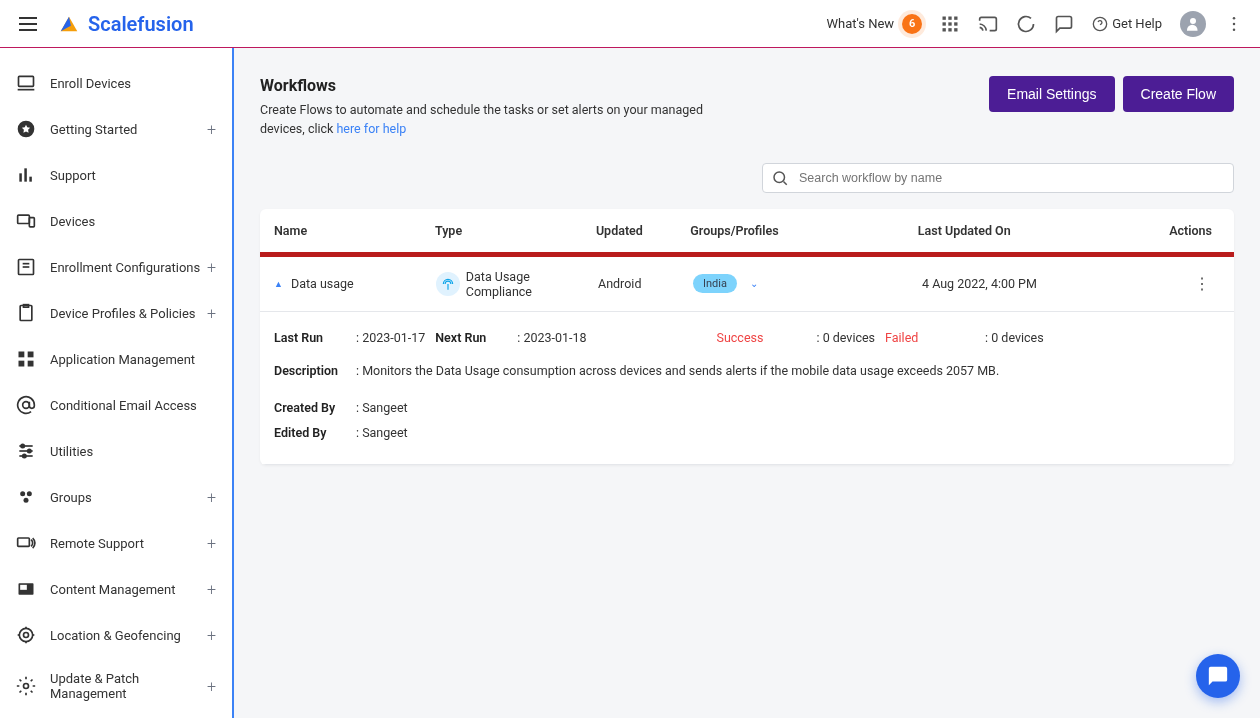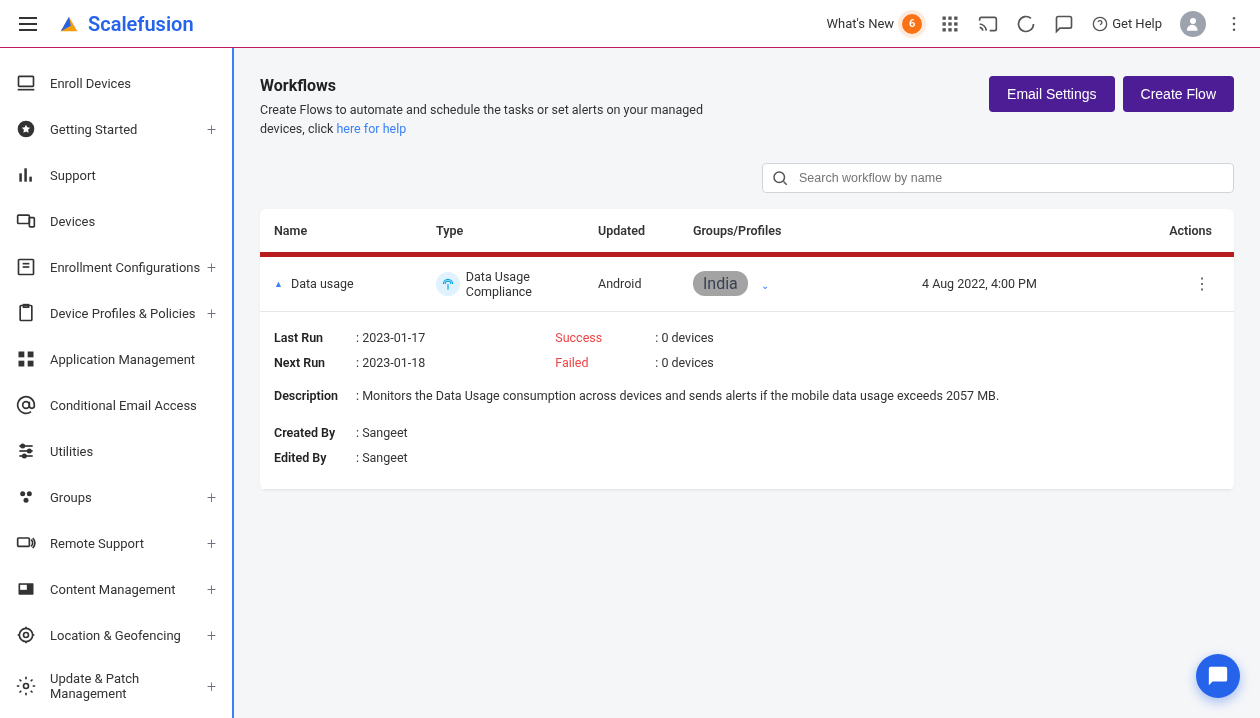--- a/index.html
+++ b/index.html
@@ -88,28 +88,28 @@
 .table-row {
   display: flex; align-items: center; padding: 12px 14px; font-size: 12.5px; color: #333;
   border-bottom: 1px solid #e5e7eb;
 }
 .row-name { width: 162px; display: flex; align-items: center; gap: 8px; }
 .row-expand-arrow { color: #3b82f6; font-size: 9px; }
 .row-type { width: 162px; display: flex; align-items: center; gap: 6px; }
 .type-icon { width: 24px; height: 24px; border-radius: 50%; background: #e0f2fe; display: flex; align-items: center; justify-content: center; }
 .row-platform { width: 95px; }
 .row-groups { width: 229px; }
-.chip { background: #a3a3a3; border-radius: 12px; padding: 3px 10px; font-size: 16px; color: #374151; display: inline-flex; align-items: center; }
+.chip { background: #7dd3fc; border-radius: 12px; padding: 3px 10px; font-size: 11px; color: #374151; display: inline-flex; align-items: center; }
 .chip-arrow { color: #3b82f6; margin-left: 10px; font-size: 10px; }
 .row-updated { width: 253px; }
 .row-actions { flex: 1; text-align: right; padding-right: 10px; color: #555; cursor: pointer; font-size: 16px; }
 
 .detail-panel { padding: 18px 14px 24px 14px; border-bottom: 1px solid #e5e7eb; font-size: 12.5px; }
 .detail-grid { display: flex; gap: 40px; margin-bottom: 18px; }
-.detail-col { display: flex; flex-direction: column; gap: 10px; }
+.detail-col { display: flex; gap: 10px; }
 .detail-row { display: flex; align-items: center; }
 .detail-label { width: 82px; font-weight: 600; color: #222; }
 .detail-value { color: #333; }
 .detail-label-narrow { width: 100px; font-weight: 400; color: #ef4444; }
 .detail-desc-row { display: flex; margin-bottom: 22px; }
 .detail-desc-label { width: 82px; font-weight: 600; color: #222; }
 .detail-authors { display: flex; flex-direction: column; gap: 10px; }
 
 .chat-fab {
   position: absolute; bottom: 20px; right: 20px; width: 44px; height: 44px;
@@ -373,20 +373,21 @@
         <input type="text" placeholder="Search workflow by name" style="">
       </div>
     </div>
 
     <div class="card">
       <div class="table-header">
         <div class="col-name">Name</div>
         <div class="col-type">Type</div>
         <div class="col-platform">Updated</div>
         <div class="col-groups">Groups/Profiles</div>
+        <div class="col-updated">Last Updated On</div>
         <div class="col-actions">Actions</div>
       </div>
 
       <div class="table-row">
         <div class="row-name">
           <span class="row-expand-arrow">▲</span>
           <span>Data usage</span>
         </div>
         <div class="row-type">
           <span class="type-icon">

